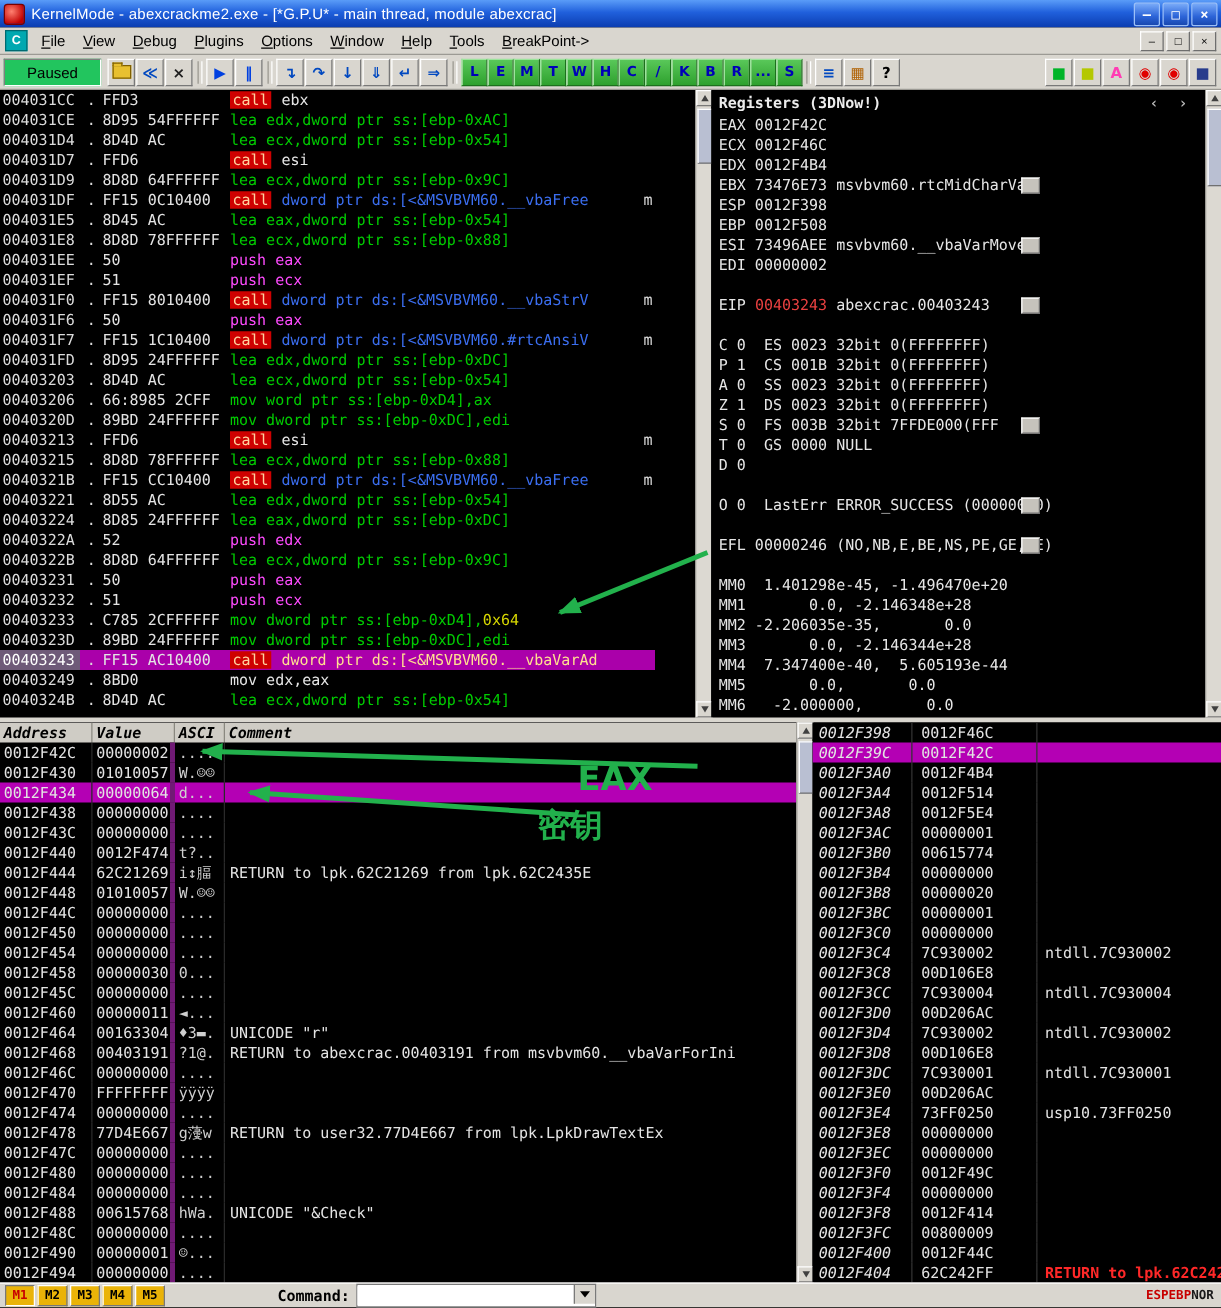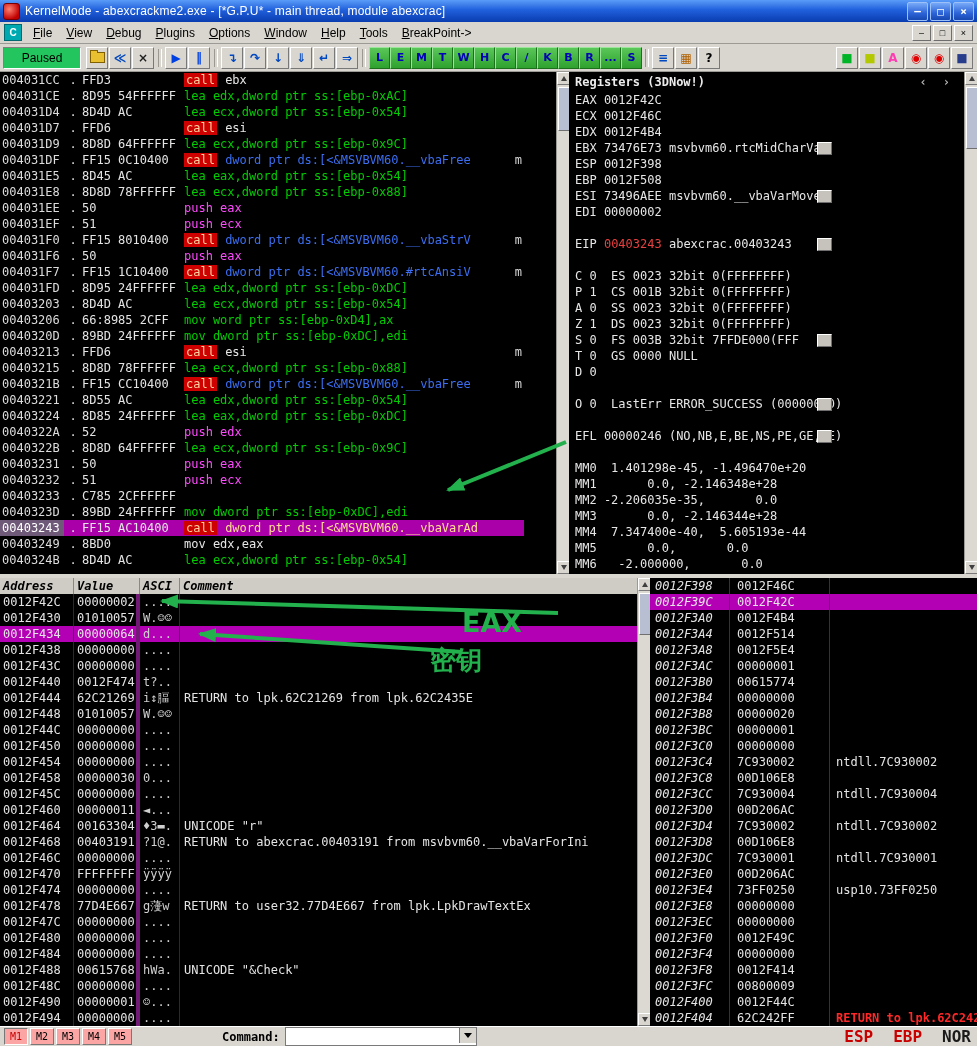--- a/index.html
+++ b/index.html
@@ -107,32 +107,32 @@
   .srow{display:flex;height:16px;line-height:16px;white-space:pre;}
   .sc0{width:80px;flex:none;color:#E4E4E4;padding-left:5px;box-sizing:border-box;border-right:1px solid #333;font-style:italic;}
   .sc1{width:100px;flex:none;color:#E4E4E4;padding-left:7px;box-sizing:border-box;border-right:1px solid #333;}
   .sc2{flex:1;color:#E4E4E4;padding-left:6px;overflow:hidden;}
   .sc2.red{color:#FF2828;font-weight:bold;}
   .srow.hl{background:#B400B4;}
   
   .statusbar{position:absolute;left:0;top:1026px;width:977px;height:20px;background:#D9D6CF;
     border-top:1px solid #fff;display:flex;align-items:center;box-sizing:border-box;padding:0 4px;}
   .mtab{width:22px;height:15px;display:flex;align-items:center;justify-content:center;
-    border:1px solid;border-color:#fff #787878 #787878 #fff;background:#fca5a5;
-    font-size:10px;font-weight:normal;color:#000;margin-right:2px;}
+    border:1px solid;border-color:#fff #787878 #787878 #fff;background:#eab308;
+    font-size:10px;font-weight:bold;color:#000;margin-right:2px;}
   .mtab.active{color:#C80000;border-color:#787878 #fff #fff #787878;}
   .cmd-label{margin-left:88px;font-weight:bold;color:#000;font-size:12px;}
   .combo{width:190px;height:17px;background:#fff;border:1px solid #7A7A7A;margin-left:5px;
     position:relative;display:flex;align-items:center;}
   .combo-input{border:none;outline:none;width:168px;height:13px;font-family:"DejaVu Sans Mono",monospace;font-size:11px;}
   .combo-arrow{position:absolute;right:0;top:0;width:16px;height:15px;background:#D9D6CF;
     border-left:1px solid #7A7A7A;display:flex;align-items:center;justify-content:center;}
   .combo-tri{width:0;height:0;border-left:4px solid transparent;border-right:4px solid transparent;
     border-top:5px solid #000;}
-  #status-right{margin-left:auto;display:flex;gap:20px;padding-right:2px;font-weight:bold;font-size:16px;}
+  #status-right{margin-left:auto;display:flex;padding-right:2px;font-weight:bold;font-size:10px;}
   .rs-red{color:#C80000;} .rs-plain{color:#1A1A1A;}
   
   .overlay{position:absolute;left:0;top:0;width:977px;height:1046px;pointer-events:none;z-index:40;}
   .overlay line{stroke:#22B14C;stroke-width:4;}
   .overlay polygon{fill:#22B14C;}
   .overlay text{fill:#22B14C;font-weight:bold;font-family:"DejaVu Sans",sans-serif;}
 </style>
 </head>
 <body>
 
@@ -239,21 +239,21 @@
       <div class="dline"><span class="da">0040320D</span><span class="dsep">.</span><span class="db">89BD 24FFFFFF</span><span class="dins"><span class="tk-g">mov dword ptr ss:[ebp-0xDC],edi</span></span></div>
       <div class="dline"><span class="da">00403213</span><span class="dsep">.</span><span class="db">FFD6</span><span class="dins"><span class="tk-call">call</span><span class="tk-w"> esi</span></span><span class="dcomment">m</span></div>
       <div class="dline"><span class="da">00403215</span><span class="dsep">.</span><span class="db">8D8D 78FFFFFF</span><span class="dins"><span class="tk-g">lea ecx,dword ptr ss:[ebp-0x88]</span></span></div>
       <div class="dline"><span class="da">0040321B</span><span class="dsep">.</span><span class="db">FF15 CC10400</span><span class="dins"><span class="tk-call">call</span><span class="tk-b"> dword ptr ds:[&lt;&amp;MSVBVM60.__vbaFree</span></span><span class="dcomment">m</span></div>
       <div class="dline"><span class="da">00403221</span><span class="dsep">.</span><span class="db">8D55 AC</span><span class="dins"><span class="tk-g">lea edx,dword ptr ss:[ebp-0x54]</span></span></div>
       <div class="dline"><span class="da">00403224</span><span class="dsep">.</span><span class="db">8D85 24FFFFFF</span><span class="dins"><span class="tk-g">lea eax,dword ptr ss:[ebp-0xDC]</span></span></div>
       <div class="dline"><span class="da">0040322A</span><span class="dsep">.</span><span class="db">52</span><span class="dins"><span class="tk-m">push edx</span></span></div>
       <div class="dline"><span class="da">0040322B</span><span class="dsep">.</span><span class="db">8D8D 64FFFFFF</span><span class="dins"><span class="tk-g">lea ecx,dword ptr ss:[ebp-0x9C]</span></span></div>
       <div class="dline"><span class="da">00403231</span><span class="dsep">.</span><span class="db">50</span><span class="dins"><span class="tk-m">push eax</span></span></div>
       <div class="dline"><span class="da">00403232</span><span class="dsep">.</span><span class="db">51</span><span class="dins"><span class="tk-m">push ecx</span></span></div>
-      <div class="dline"><span class="da">00403233</span><span class="dsep">.</span><span class="db">C785 2CFFFFFF</span></div>
+      <div class="dline"><span class="da">00403233</span><span class="dsep">.</span><span class="db">C785 2CFFFFFF</span><span class="dins"><span class="tk-g">mov dword ptr ss:[ebp-0xD4],</span><span class="tk-y">0x64</span></span></div>
       <div class="dline"><span class="da">0040323D</span><span class="dsep">.</span><span class="db">89BD 24FFFFFF</span><span class="dins"><span class="tk-g">mov dword ptr ss:[ebp-0xDC],edi</span></span></div>
       <div class="dline cur"><span class="da">00403243</span><span class="dsep">.</span><span class="db">FF15 AC10400</span><span class="dins"><span class="tk-call">call</span><span class="tk-curop"> dword ptr ds:[&lt;&amp;MSVBVM60.__vbaVarAd</span></span></div>
       <div class="dline"><span class="da">00403249</span><span class="dsep">.</span><span class="db">8BD0</span><span class="dins"><span class="tk-w">mov edx,eax</span></span></div>
       <div class="dline"><span class="da">0040324B</span><span class="dsep">.</span><span class="db">8D4D AC</span><span class="dins"><span class="tk-g">lea ecx,dword ptr ss:[ebp-0x54]</span></span></div>
     </div>
 </div>
 
 <div class="vsb" id="vsb-disasm" style="left:556px;top:72px;height:502px;">
   <span class="sb-btn up">
       <i class="tri-up"></i>

